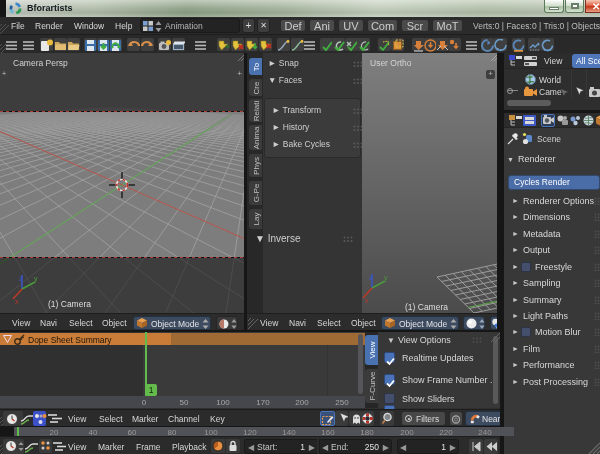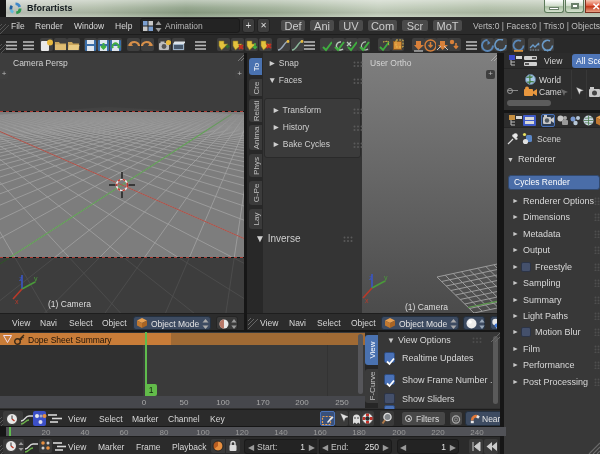--- a/index.html
+++ b/index.html
@@ -958,21 +958,21 @@
       <div class="abs" style="left:465px;top:1px;width:40px;height:15px;background:#3d4b61;border:1px solid #24303f;border-radius:3px;">
         <svg class="abs" style="left:3px;top:2px" width="12" height="11" viewBox="0 0 12 11">
             <path d="M9.5 1.5A5 5 0 0 0 2 6.5l2.7-.3a2.3 2.3 0 0 1 3.4-2.3z" fill="#e07838"></path>
             <rect x="1.8" y="6.8" width="3" height="2.4" fill="#e8e8e8"></rect>
             <rect x="7.6" y="1.6" width="2.6" height="2.8" fill="#e8e8e8" transform="rotate(35 9 3)"></rect>
           </svg>
         <div class="abs" style="left:16px;top:2px;font-size:8.5px;color:#e4e4e4;">Neare</div>
       </div>
     </div>
   </div>
-  <div class="abs" id="truler" style="left:6px;top:427px;width:500px;height:9px;background:#515257;overflow:hidden;">
+  <div class="abs" id="truler" style="left:14px;top:427px;width:500px;height:9px;background:#515257;overflow:hidden;">
     <div class="abs" style="left:30px;top:0.5px;width:20px;text-align:center;font-size:8px;color:#9a9a9a;">20</div>
       <div class="abs" style="left:69px;top:0.5px;width:20px;text-align:center;font-size:8px;color:#9a9a9a;">40</div>
       <div class="abs" style="left:108px;top:0.5px;width:20px;text-align:center;font-size:8px;color:#9a9a9a;">60</div>
       <div class="abs" style="left:148px;top:0.5px;width:20px;text-align:center;font-size:8px;color:#9a9a9a;">80</div>
       <div class="abs" style="left:187px;top:0.5px;width:20px;text-align:center;font-size:8px;color:#9a9a9a;">100</div>
       <div class="abs" style="left:226px;top:0.5px;width:20px;text-align:center;font-size:8px;color:#9a9a9a;">120</div>
       <div class="abs" style="left:265px;top:0.5px;width:20px;text-align:center;font-size:8px;color:#9a9a9a;">140</div>
       <div class="abs" style="left:304px;top:0.5px;width:20px;text-align:center;font-size:8px;color:#9a9a9a;">160</div>
       <div class="abs" style="left:343px;top:0.5px;width:20px;text-align:center;font-size:8px;color:#9a9a9a;">180</div>
       <div class="abs" style="left:383px;top:0.5px;width:20px;text-align:center;font-size:8px;color:#9a9a9a;">200</div>

